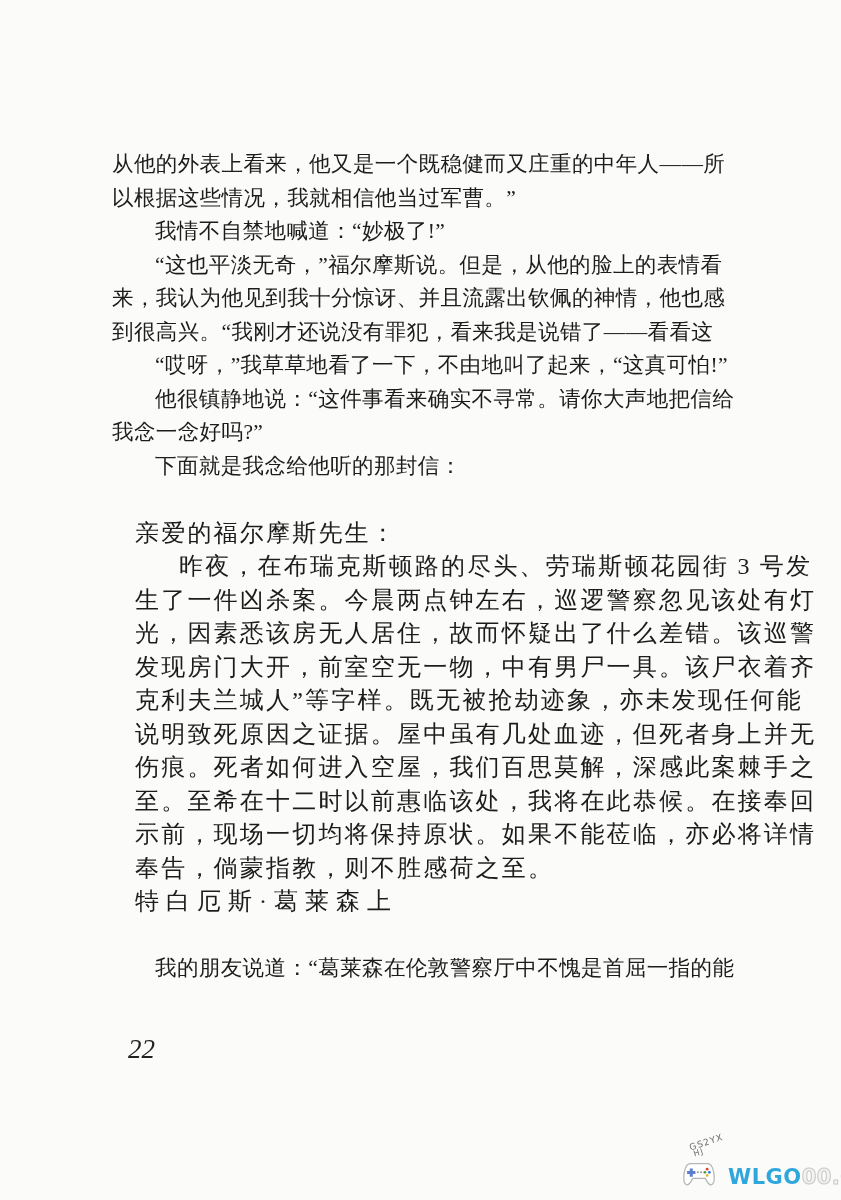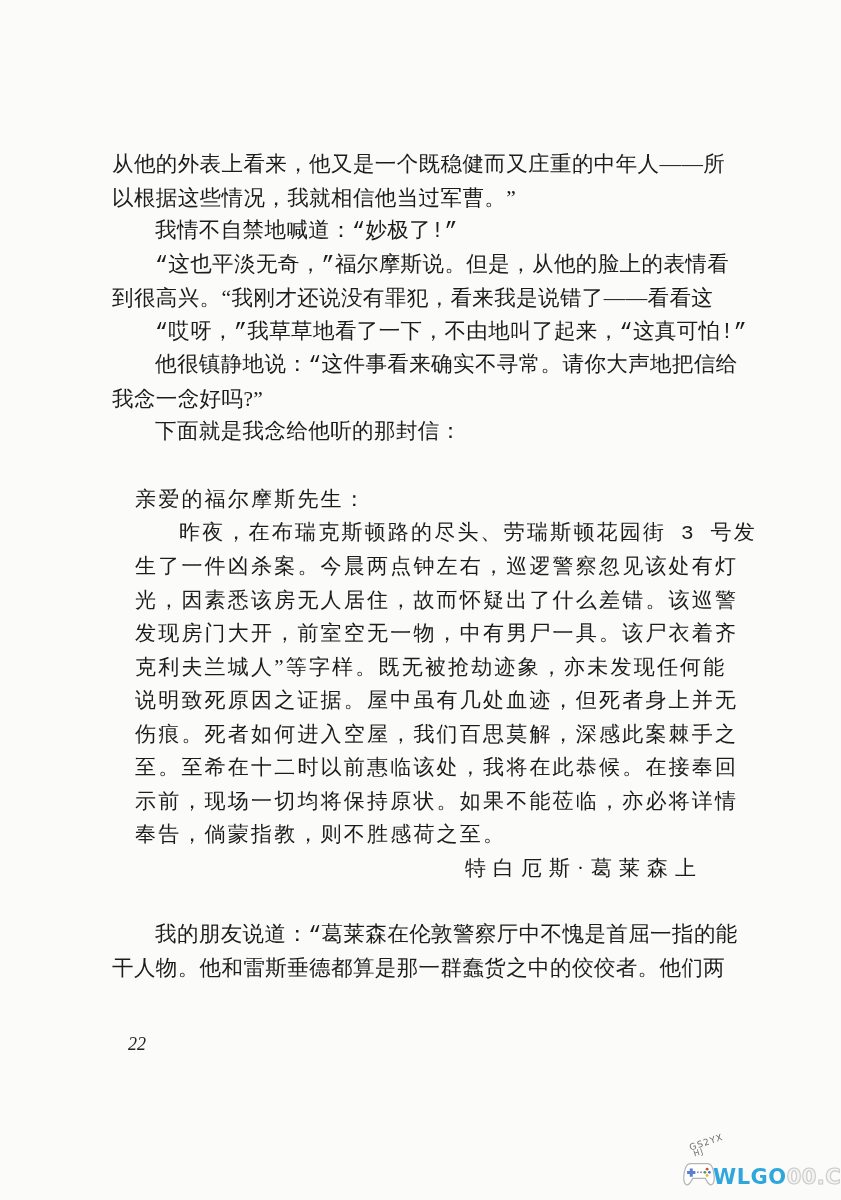--- a/index.html
+++ b/index.html
@@ -13,73 +13,74 @@
   
   .text-area{
     position:absolute;left:112px;top:100px;width:641px;
     color:#1c1c1c;
     font-size:21.5px;letter-spacing:0.4px;margin-top:48px;
   }
   .line{
     height:33.5px;line-height:33.5px;white-space:nowrap;
   }
   .blank{height:33.5px;}
-  .ind{text-indent:43px;font-family:Liberation Mono, monospace;}
+  .ind{text-indent:43px;}
 
   
   .letter{
     margin-left:23px;
-    font-size:21px;letter-spacing:2.2px;
+    font-size:24px;letter-spacing:2.2px;
   }
   .letter .ind{text-indent:44px;}
   .sig{
-    text-align:right;padding-right:50px;letter-spacing:7px;
+    text-align:left;padding-right:50px;letter-spacing:7px;
   }
 
   .page-number{
     position:absolute;left:128px;top:1034px;
-    font-style:italic;font-size:18px;color:#222;
+    font-style:italic;font-size:27px;color:#222;
     font-family:"Liberation Serif","DejaVu Serif",serif;
   }
 
   
   .watermark{position:absolute;left:680px;top:1136px;width:161px;height:64px;}
   .scribble{
     position:absolute;left:10px;top:2px;
     transform:rotate(-18deg);
     font-family:"DejaVu Sans",sans-serif;
     font-size:9px;line-height:8px;color:#6d6d6d;
     letter-spacing:1px;white-space:nowrap;
   }
   .scribble .l2{display:block;margin-left:2px;font-size:8px;}
   .controller{position:absolute;left:2px;top:24px;}
   .wm-text{
     position:absolute;left:33px;top:30px;
     font-family:"DejaVu Sans",sans-serif;font-weight:bold;
     font-size:21px;line-height:22px;white-space:nowrap;letter-spacing:0.5px;
   }
-  .wm-blue{color:#2fa7dc;}
+  .wm-blue{color:#2fa7dc;padding-left:15px;}
   .wm-gray{
     color:#f4f4f3;
     -webkit-text-stroke:1.1px #cbcbcb;
     text-shadow:0 0 1px #d4d4d4;
   }
 </style>
 </head>
 <body>
 
 <div class="page">
 
   <div class="text-area">
 
     <div>
       <div class="line">从他的外表上看来，他又是一个既稳健而又庄重的中年人——所</div>
       <div class="line">以根据这些情况，我就相信他当过军曹。”</div>
       <div class="line ind">我情不自禁地喊道：“妙极了!”</div>
       <div class="line ind">“这也平淡无奇，”福尔摩斯说。但是，从他的脸上的表情看</div>
+      <div class="line">来，我认为他见到我十分惊讶、并且流露出钦佩的神情，他也感</div>
       <div class="line">到很高兴。“我刚才还说没有罪犯，看来我是说错了——看看这</div>
       <div class="line ind">“哎呀，”我草草地看了一下，不由地叫了起来，“这真可怕!”</div>
       <div class="line ind">他很镇静地说：“这件事看来确实不寻常。请你大声地把信给</div>
       <div class="line">我念一念好吗?”</div>
       <div class="line ind">下面就是我念给他听的那封信：</div>
     </div>
 
     <div class="blank"></div>
 
     <div class="letter">
@@ -94,21 +95,20 @@
       <div class="line">至。至希在十二时以前惠临该处，我将在此恭候。在接奉回</div>
       <div class="line">示前，现场一切均将保持原状。如果不能莅临，亦必将详情</div>
       <div class="line">奉告，倘蒙指教，则不胜感荷之至。</div>
       <div class="line sig">特白厄斯·葛莱森上</div>
     </div>
 
     <div class="blank"></div>
 
     <div>
       <div class="line ind">我的朋友说道：“葛莱森在伦敦警察厅中不愧是首屈一指的能</div>
-      <div class="line">干人物。他和雷斯垂德都算是那一群蠢货之中的佼佼者。他们两</div>
     </div>
 
   </div>
 
   <div class="page-number">22</div>
 
   <div class="watermark">
     <div class="scribble">
       <span>GS2YX</span>
       <span class="l2">HJ</span>

